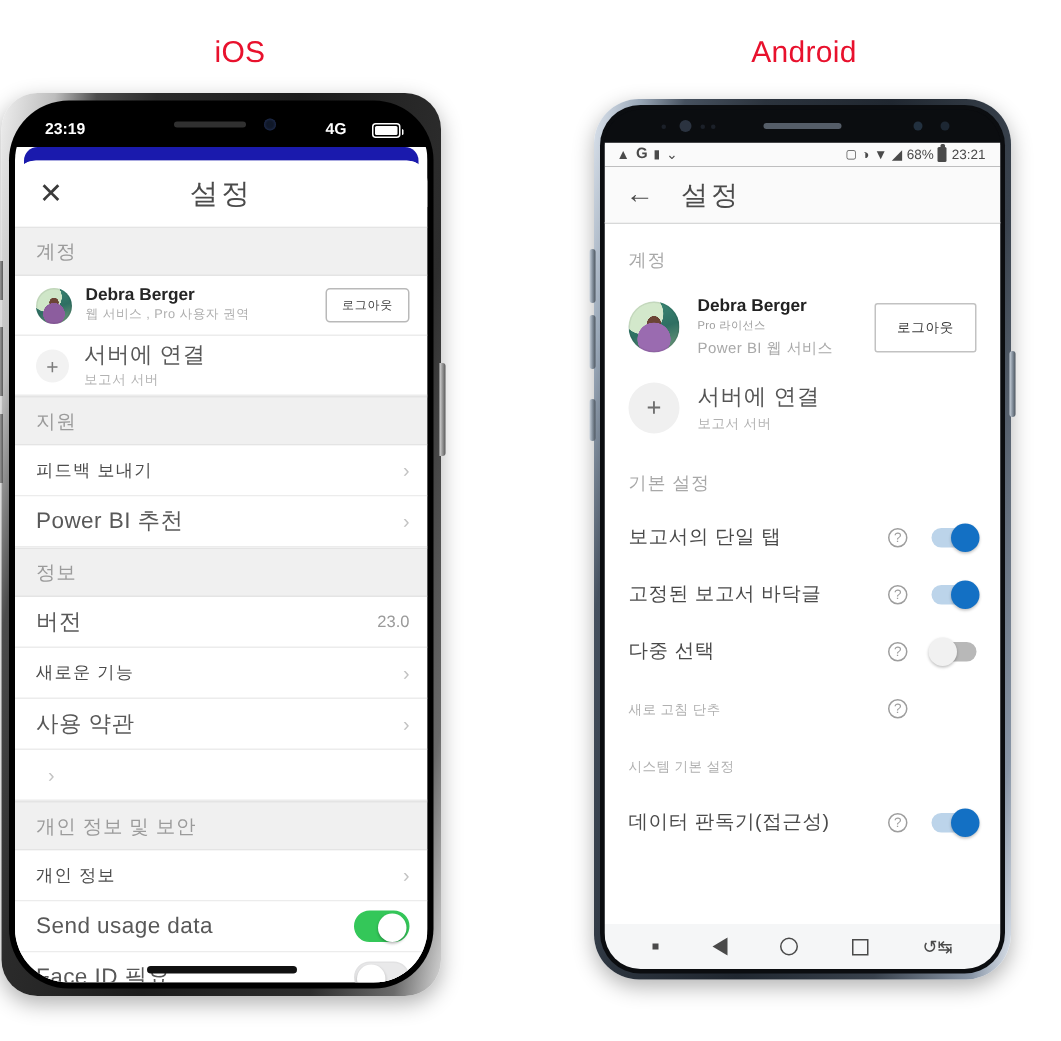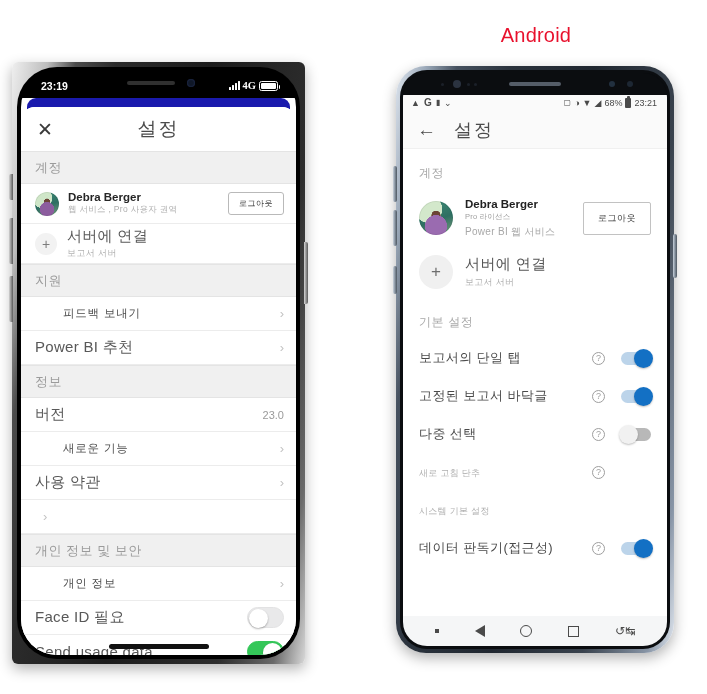--- a/index.html
+++ b/index.html
@@ -17,23 +17,23 @@
     font-size: 20px;
     color: #e8112d;
     letter-spacing: 0.2px;
     white-space: nowrap;
   }
   #caption-ios { left: 0; top: 24px; width: 320px; text-align: center; }
   #caption-android { left: 390px; top: 24px; width: 292px; text-align: center; }
 
   
   #ios-phone {
-    position: absolute; left: 12px; top: 62px;
+    position: absolute; left: 1px; top: 62px;
     width: 293px; height: 602px;
-    border-radius: 6px;
+    border-radius: 24px;
     background: linear-gradient(100deg,#efefef 0%,#bdbdbd 9%,#4c4c4c 16%,#2b2b2b 26%,#1c1c1c 50%,#2d2d2d 78%,#6a6a6a 92%,#d8d8d8 100%);
     box-shadow: 0 5px 14px rgba(0,0,0,.30);
     padding: 5px;
   }
   #ios-bezel {
     position: absolute; left: 5px; top: 5px; right: 5px; bottom: 5px;
     border-radius: 40px;
     background: #000;
     padding: 4px;
     overflow: hidden;
@@ -61,21 +61,21 @@
   #ios-camera { position: absolute; left: 98px; top: 8px; width: 8px; height: 8px; border-radius: 50%; background: #101828; box-shadow: inset 0 0 2px #2b3a6b; }
 
   
   #ios-statusbar {
     position: absolute; left: 0; top: 0; width: 100%; height: 27px;
     color: #fff; z-index: 5;
     display: flex; align-items: center; justify-content: space-between;
     padding: 2px 18px 0 20px;
     font-size: 10.5px; font-weight: bold;
   }
-  #ios-status-right { display: flex; align-items: center; gap: 3px; font-family: Liberation Serif, serif; }
+  #ios-status-right { display: flex; align-items: flex-end; gap: 17px; }
   .sig-bars { display: flex; align-items: flex-end; gap: 1px; height: 9px; }
   .sig-bars i { display: block; width: 2px; background: #fff; border-radius: .5px; }
   .sig-bars i:nth-child(1){height:3px}.sig-bars i:nth-child(2){height:5px}
   .sig-bars i:nth-child(3){height:7px}.sig-bars i:nth-child(4){height:9px}
   .batt { width: 19px; height: 10px; border: 1px solid #fff; border-radius: 2.5px; position: relative; padding: 1px; }
   .batt::after { content:""; position:absolute; right:-3px; top:3px; width:1.5px; height:4px; background:#fff; border-radius:0 1px 1px 0; }
   .batt i { display:block; width: 100%; height: 100%; background:#fff; border-radius:1px; }
 
   
   #ios-appbg { position: absolute; left: 0; top: 27px; width: 100%; height: 40px; background: #fff; }
@@ -95,21 +95,21 @@
     padding: 7px 14px 6px; letter-spacing: .5px;
     border-top: 1px solid #e4e4e4; border-bottom: 1px solid #e4e4e4;
   }
   .ios-row {
     background:#fff; display:flex; align-items:center;
     padding: 0 12px 0 14px; min-height: 34px;
     border-bottom: 1px solid #ececec; position: relative;
   }
   .ios-row .grow { flex: 1; min-width: 0; }
   .ios-row .rowtitle { font-size: 15px; color: #585858; letter-spacing: .3px; }
-  .ios-row .rowtitle.small { font-size: 11.5px; color: #4b4b4b; letter-spacing: .8px; margin-left: 28px; }
+  .ios-row .rowtitle.small { font-size: 11.5px; color: #4b4b4b; letter-spacing: .8px; }
   .ios-row .rowsub { font-size: 9px; color: #b2b2b2; letter-spacing: .4px; margin-top: 1px; }
   .ios-row .rowval { font-size: 11px; color: #9a9a9a; }
   .chev { color: #c3c3c3; font-size: 13px; margin-left: 8px; }
 
   #ios-account-row { min-height: 40px; padding-top: 4px; padding-bottom: 4px; }
   .avatar {
     width: 24px; height: 24px; border-radius: 50%; flex: 0 0 24px; margin-right: 9px;
     background:
       radial-gradient(circle at 50% 72%, #8c5d9e 0 34%, transparent 35%),
       radial-gradient(circle at 50% 40%, #6b4435 0 16%, transparent 17%),
@@ -240,20 +240,21 @@
   #nav-back { width: 0; height: 0; border-top: 6px solid transparent; border-bottom: 6px solid transparent; border-right: 10px solid #4a4a4a; }
   #nav-home { width: 12px; height: 12px; border: 1.6px solid #4a4a4a; border-radius: 50%; }
   #nav-recents { width: 11px; height: 11px; border: 1.6px solid #4a4a4a; }
   #nav-rotate { font-size: 12px; color: #4a4a4a; line-height: 1; }
 </style>
 </head>
 <body>
 
 <div class="stage">
 
+  <div class="caption" id="caption-ios">iOS</div>
   <div class="caption" id="caption-android">Android</div>
 
   <div id="ios-phone">
     <div class="ios-btn" id="ios-silent"></div>
     <div class="ios-btn" id="ios-volup"></div>
     <div class="ios-btn" id="ios-voldn"></div>
     <div class="ios-btn" id="ios-power"></div>
 
     <div id="ios-bezel">
       <div id="ios-screen">
@@ -331,28 +332,28 @@
           <div class="ios-row">
             <span class="chev">›</span>
           </div>
 
           <div class="ios-section-hd">개인 정보 및 보안</div>
           <div class="ios-row">
             <span class="grow rowtitle small">개인 정보</span>
             <span class="chev">›</span>
           </div>
           <div class="ios-row">
+            <span class="grow rowtitle">Send usage data</span>
+            <span class="ios-toggle on">
+                <i></i>
+              </span>
+          </div>
+          <div class="ios-row">
             <span class="grow rowtitle">Face ID 필요</span>
             <span class="ios-toggle">
-                <i></i>
-              </span>
-          </div>
-          <div class="ios-row">
-            <span class="grow rowtitle">Send usage data</span>
-            <span class="ios-toggle on">
                 <i></i>
               </span>
           </div>
         </div>
 
         <div id="ios-home-indicator"></div>
       </div>
     </div>
   </div>
 

